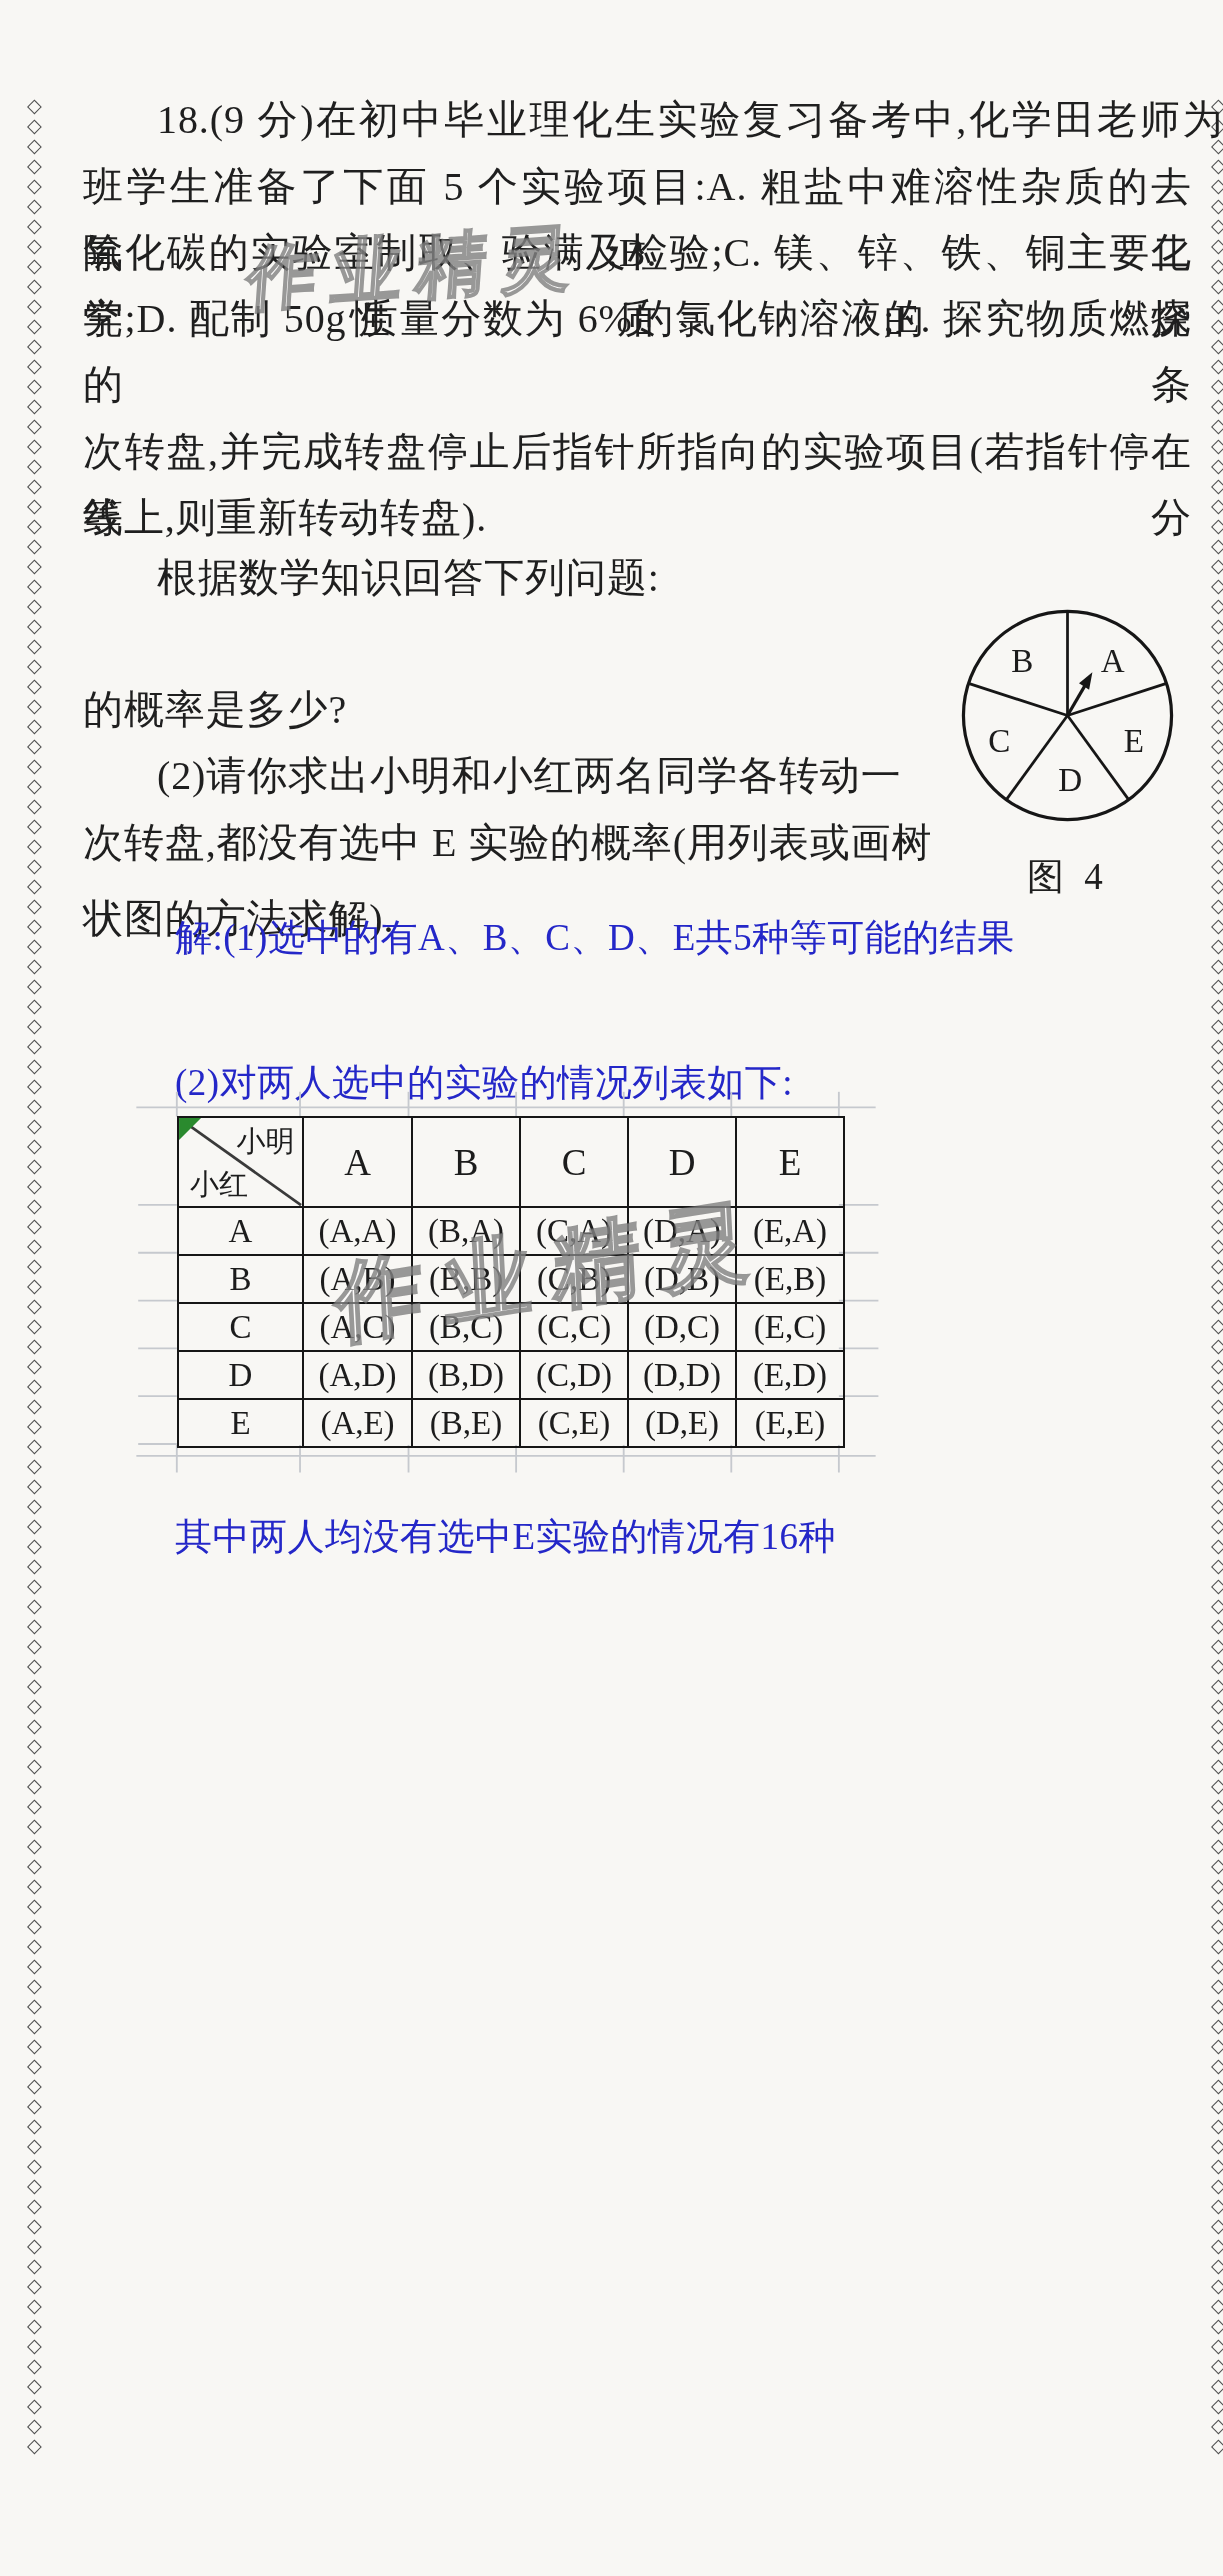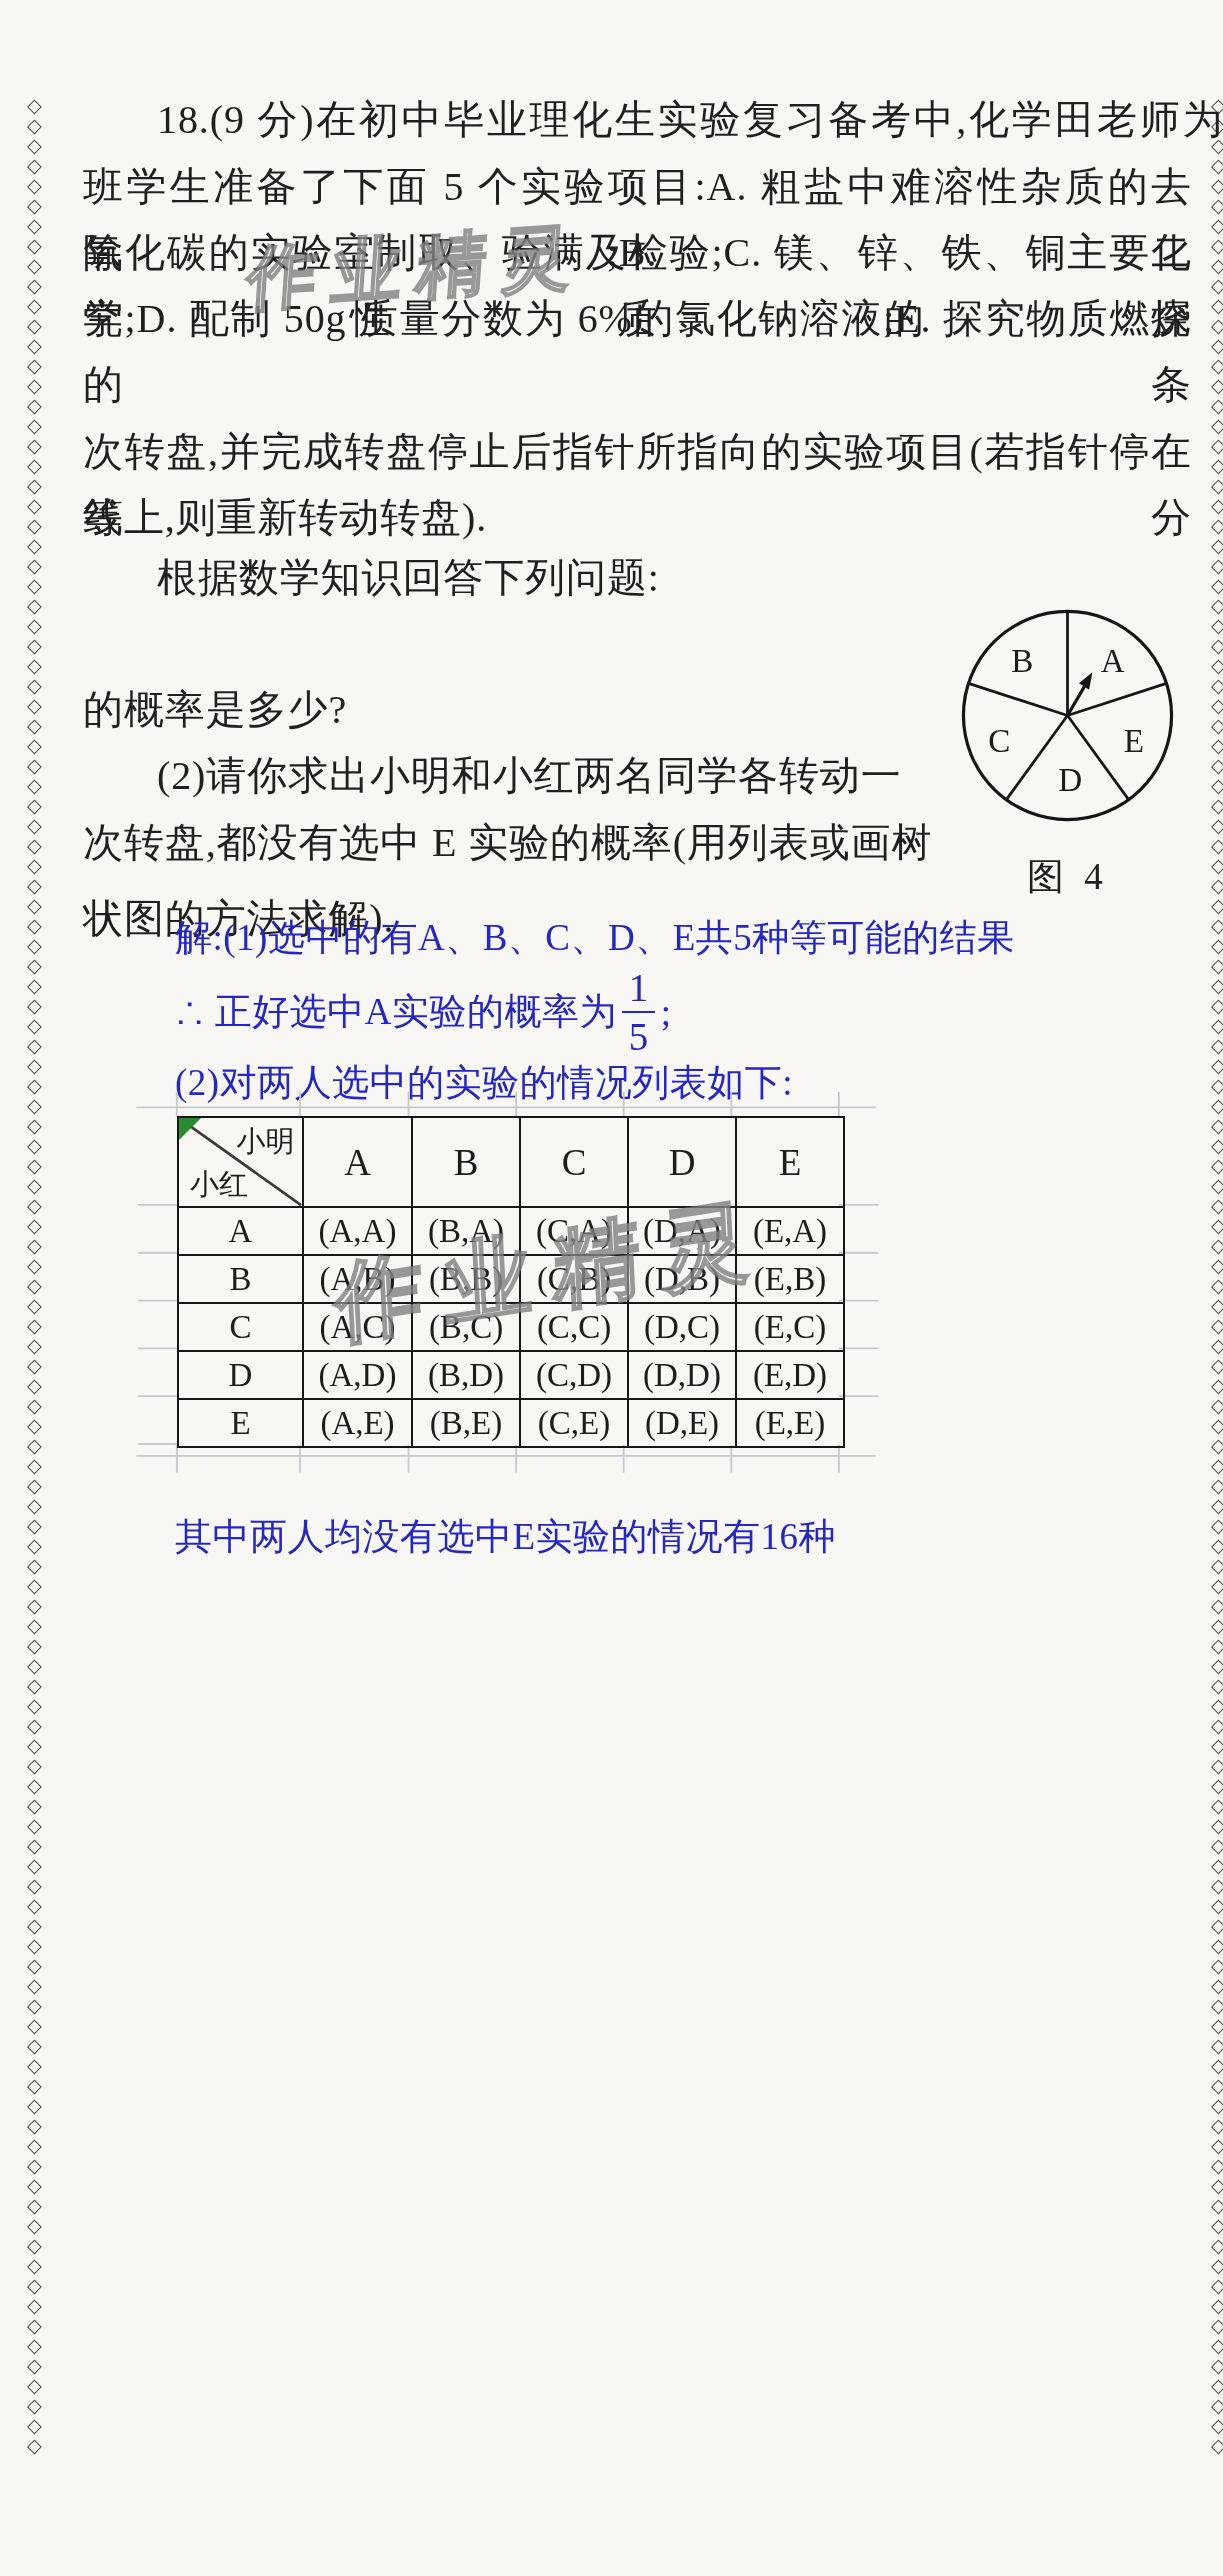--- a/index.html
+++ b/index.html
@@ -332,28 +332,20 @@
       <text x="71" y="73">B</text>
       <text x="46" y="160">C</text>
       <text x="123" y="202">D</text>
       <text x="192" y="160">E</text>
     </g>
   </svg>
   <div class="figcap">图 4</div>
 
   <div class="sol blue" style="top:913px">解:(1)选中的有A、B、C、D、E共5种等可能的结果</div>
 
-  <div class="sol blue fracline" style="top:964px; height:96px">
-    <span>∴ 正好选中A实验的概率为</span>
-    <span class="frac">
-      <span class="num">1</span>
-      <span class="den">5</span>
-    </span>
-    <span>;</span>
-  </div>
 
   <div class="sol blue" style="top:1058px">(2)对两人选中的实验的情况列表如下:</div>
 
   <svg class="abs" style="left:129px; top:1086px" width="754" height="396" viewBox="0 0 820 430">
     <g stroke="#c6c9ce" stroke-width="2">
       <line x1="8" y1="23" x2="812" y2="23"></line>
       <line x1="8" y1="402" x2="812" y2="402"></line>
       <line x1="52" y1="6" x2="52" y2="33"></line>
         <line x1="186" y1="6" x2="186" y2="33"></line>
       <line x1="304" y1="6" x2="304" y2="33"></line>

